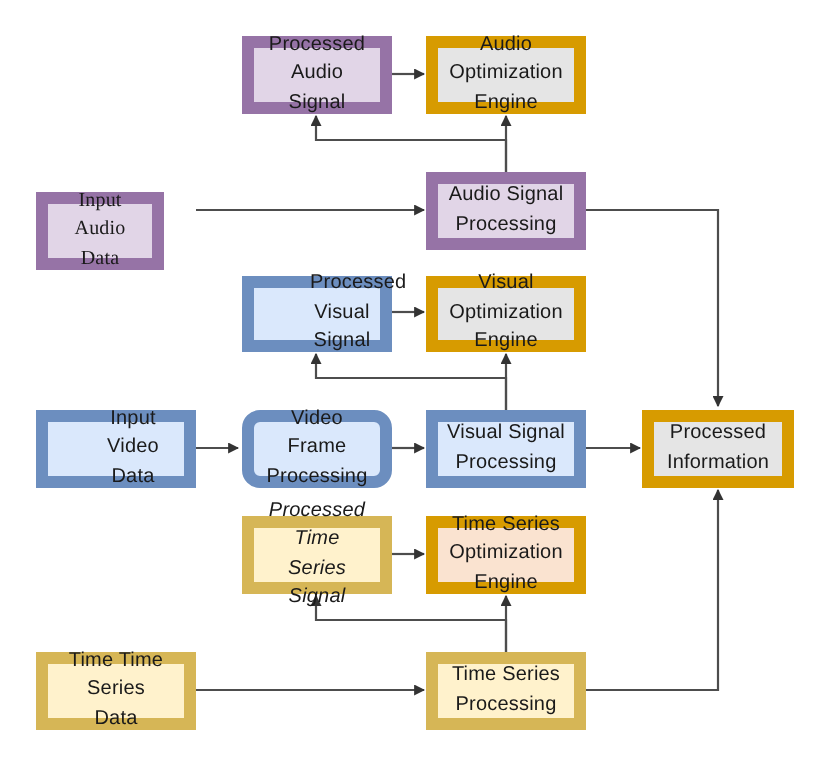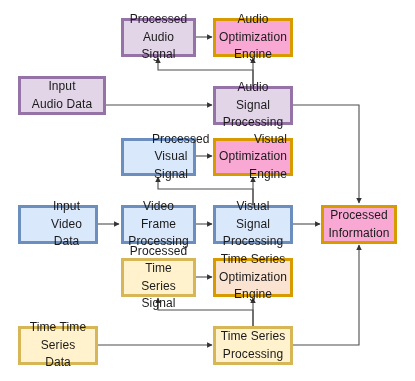--- a/index.html
+++ b/index.html
@@ -21,39 +21,39 @@
     position: absolute;
     left: 0;
     top: 0;
     width: 415px;
     height: 381px;
     pointer-events: none;
   }
   .node {
     position: absolute;
     box-sizing: border-box;
-    border: 3px solid #0ea5e9;
+    border: 6px solid #0ea5e9;
     display: flex;
     align-items: center;
     justify-content: center;
     text-align: center;
-    font-size: 12px;
+    font-size: 10px;
     line-height: 1.45;
     color: #1a1a1a;
     letter-spacing: 0.1px;
     padding: 2px 3px;
     z-index: 2;
   }
   .node span {
     display: block;
     width: 100%;
     white-space: pre-line;
   }
   .fill-purple { background: #e1d5e7; border-color: #9673a6; }
-  .fill-orange { background: #f9a8d4; border-color: #d79b00; }
+  .fill-orange { background: #e5e5e5; border-color: #d79b00; }
   .fill-blue   { background: #dae8fc; border-color: #6c8ebf; }
   .fill-yellow { background: #fff2cc; border-color: #d6b656; }
   .fill-peach  { background: #fae3d0; border-color: #d79b00; }
 </style>
 </head>
 <body>
 
 <div id="canvas">
 
   <svg id="edges" viewBox="0 0 415 381" width="415" height="381" xmlns="http://www.w3.org/2000/svg">
@@ -86,55 +86,55 @@
   </svg>
 
   <div class="node fill-purple" style="left:121px; top:18px; width:75px; height:39px;">
     <span>Processed
 Audio Signal</span>
   </div>
   <div class="node fill-orange" style="left:213px; top:18px; width:80px; height:39px;">
     <span>Audio Optimization
 Engine</span>
   </div>
-  <div class="node fill-purple" style="left:18px; top:76px; width:88px; height:39px;">
+  <div class="node fill-purple" style="left:18px; top:96px; width:64px; height:39px;font-family:Liberation Serif, serif;">
     <span>Input
 Audio Data</span>
   </div>
   <div class="node fill-purple" style="left:213px; top:86px; width:80px; height:39px;">
     <span>Audio Signal
 Processing</span>
   </div>
 
   <div class="node fill-blue" style="left:121px; top:138px; width:75px; height:38px;padding-left:28px;">
     <span>Processed Visual
 Signal</span>
   </div>
-  <div class="node fill-orange" style="left:213px; top:138px; width:80px; height:38px;text-align:right;">
+  <div class="node fill-orange" style="left:213px; top:138px; width:80px; height:38px;">
     <span>Visual Optimization
 Engine</span>
   </div>
   <div class="node fill-blue" style="left:18px; top:205px; width:80px; height:39px;padding-left:20px;">
     <span>Input Video Data</span>
   </div>
-  <div class="node fill-blue" style="left:121px; top:205px; width:75px; height:39px;">
+  <div class="node fill-blue" style="left:121px; top:205px; width:75px; height:39px;border-radius:9px;">
     <span>Video Frame
 Processing</span>
   </div>
   <div class="node fill-blue" style="left:213px; top:205px; width:80px; height:39px;">
     <span>Visual Signal
 Processing</span>
   </div>
 
   <div class="node fill-orange" style="left:321px; top:205px; width:76px; height:39px;">
     <span>Processed
 Information</span>
   </div>
 
-  <div class="node fill-yellow" style="left:121px; top:258px; width:75px; height:39px;">
+  <div class="node fill-yellow" style="left:121px; top:258px; width:75px; height:39px;font-style:italic;">
     <span>Processed Time
 Series Signal</span>
   </div>
   <div class="node fill-peach" style="left:213px; top:258px; width:80px; height:39px;">
     <span>Time Series
 Optimization Engine</span>
   </div>
   <div class="node fill-yellow" style="left:18px; top:326px; width:80px; height:39px;">
     <span>Time Time Series
 Data</span>

